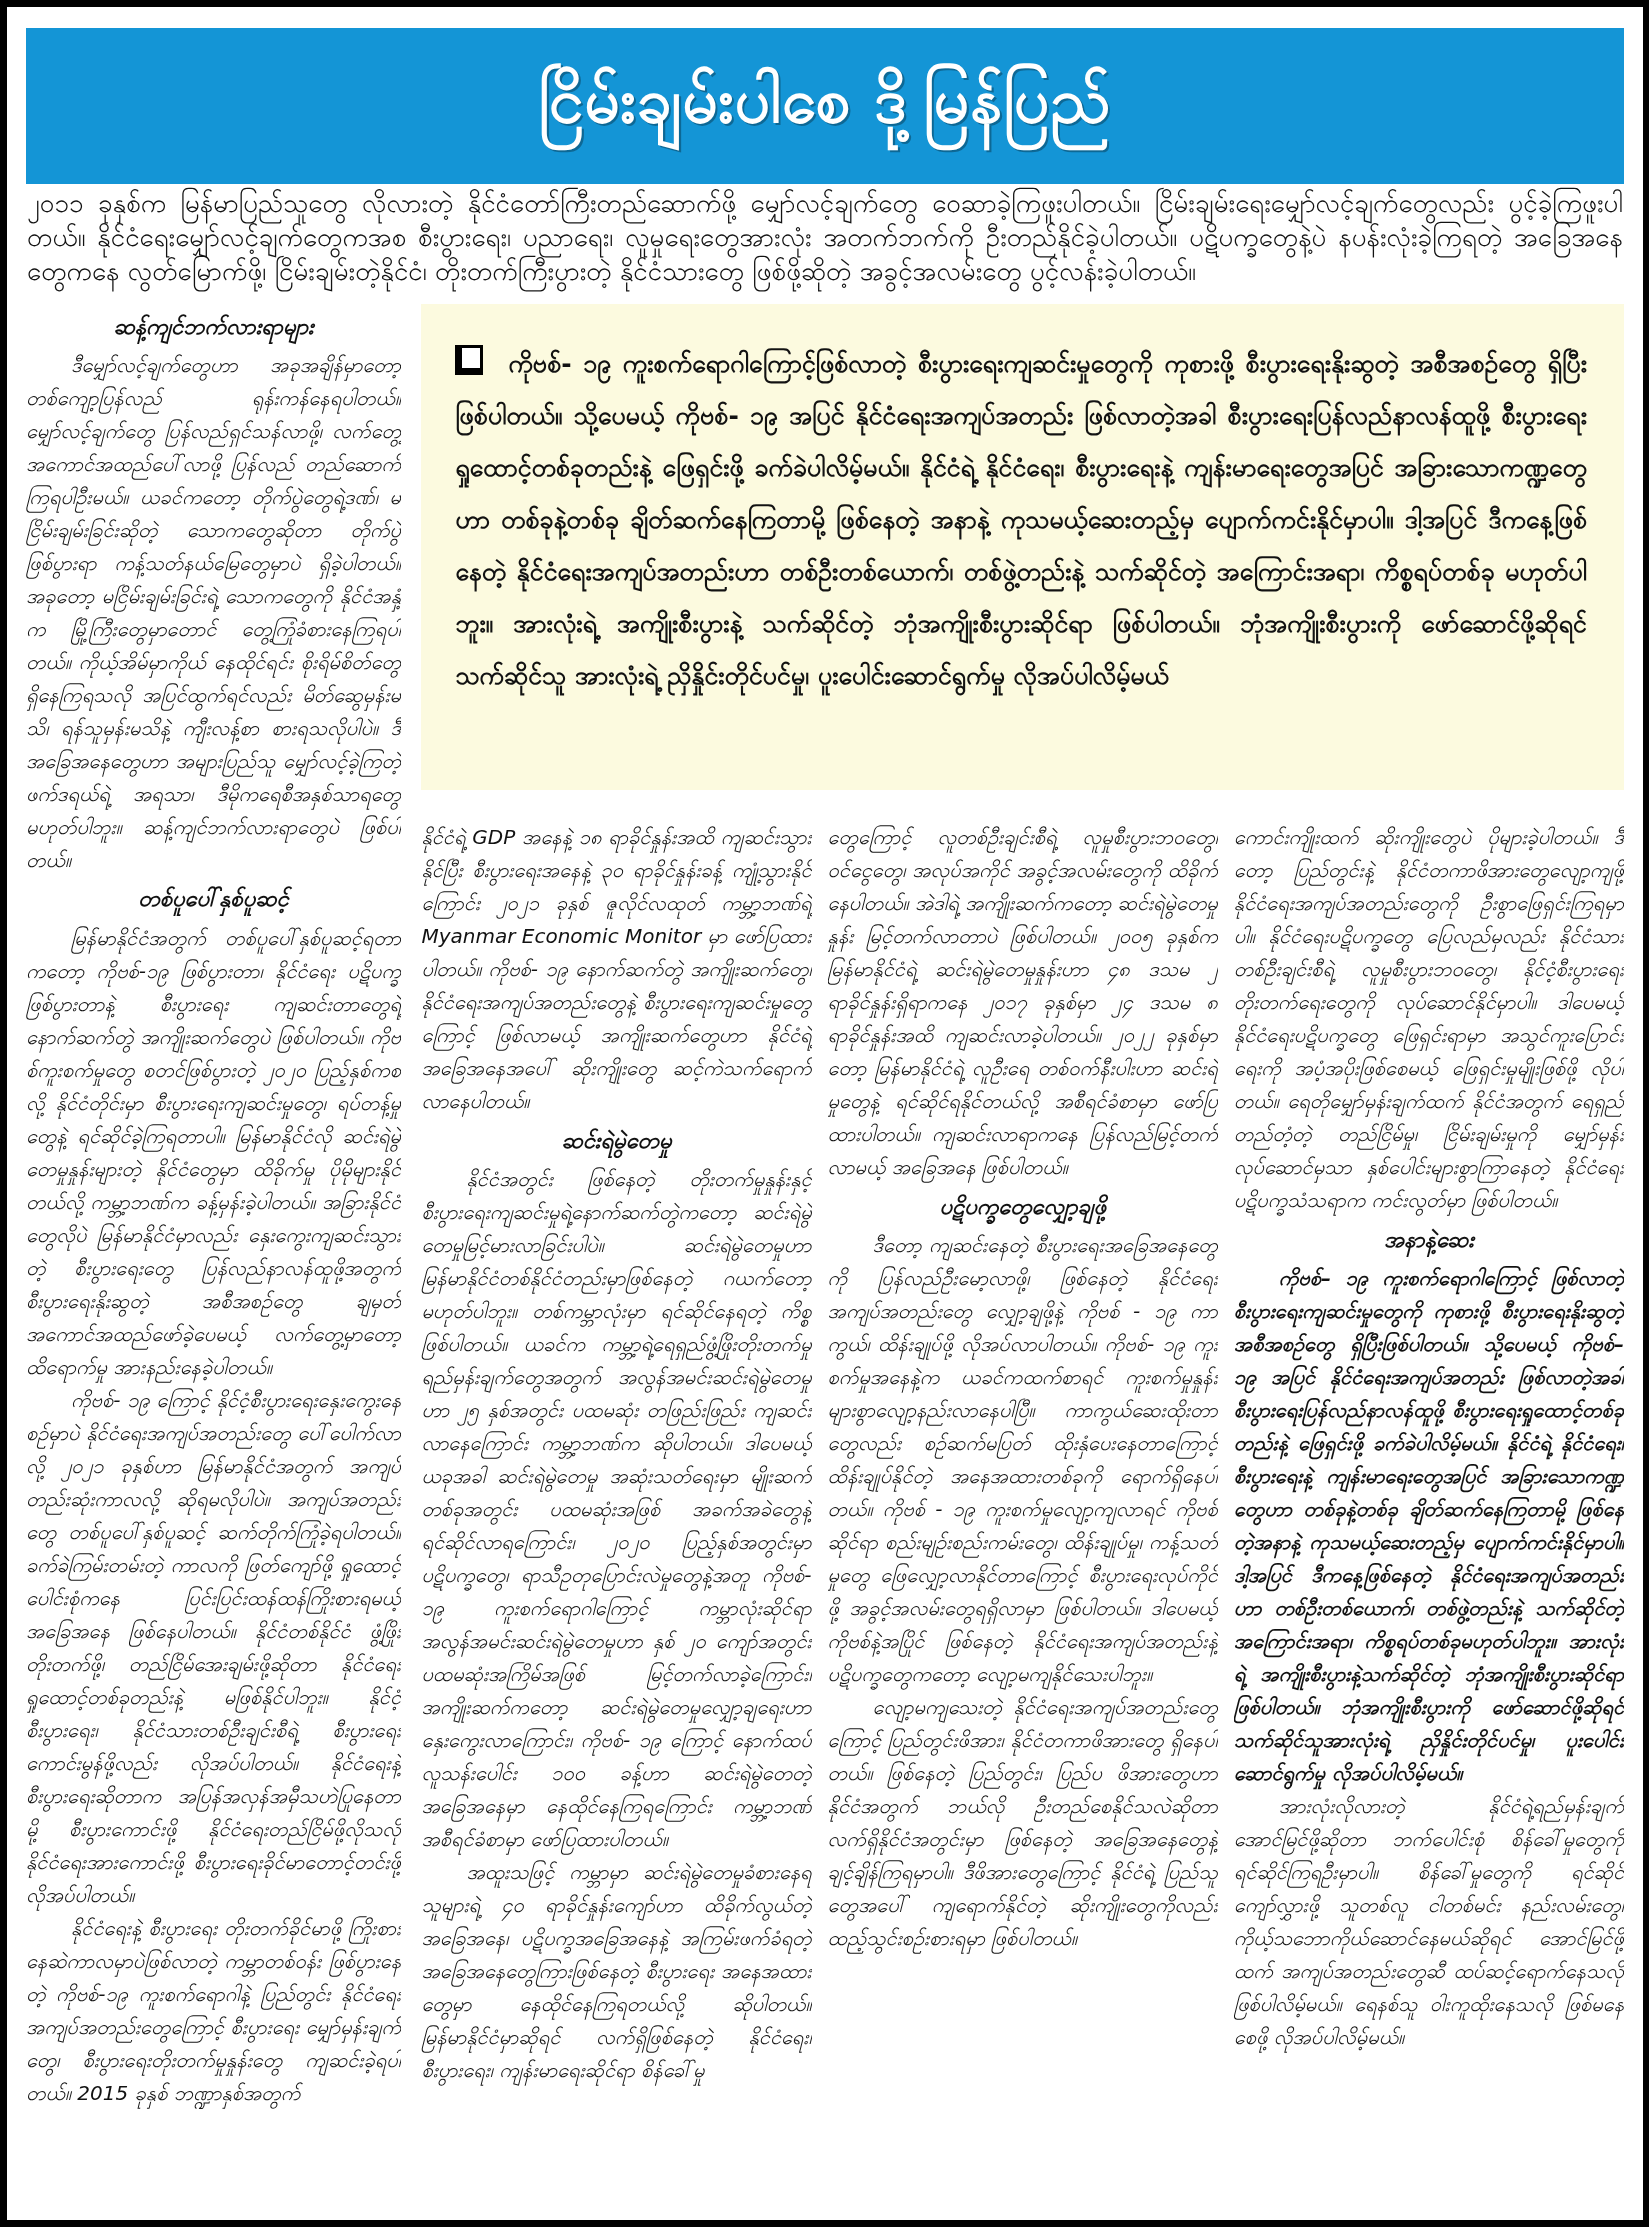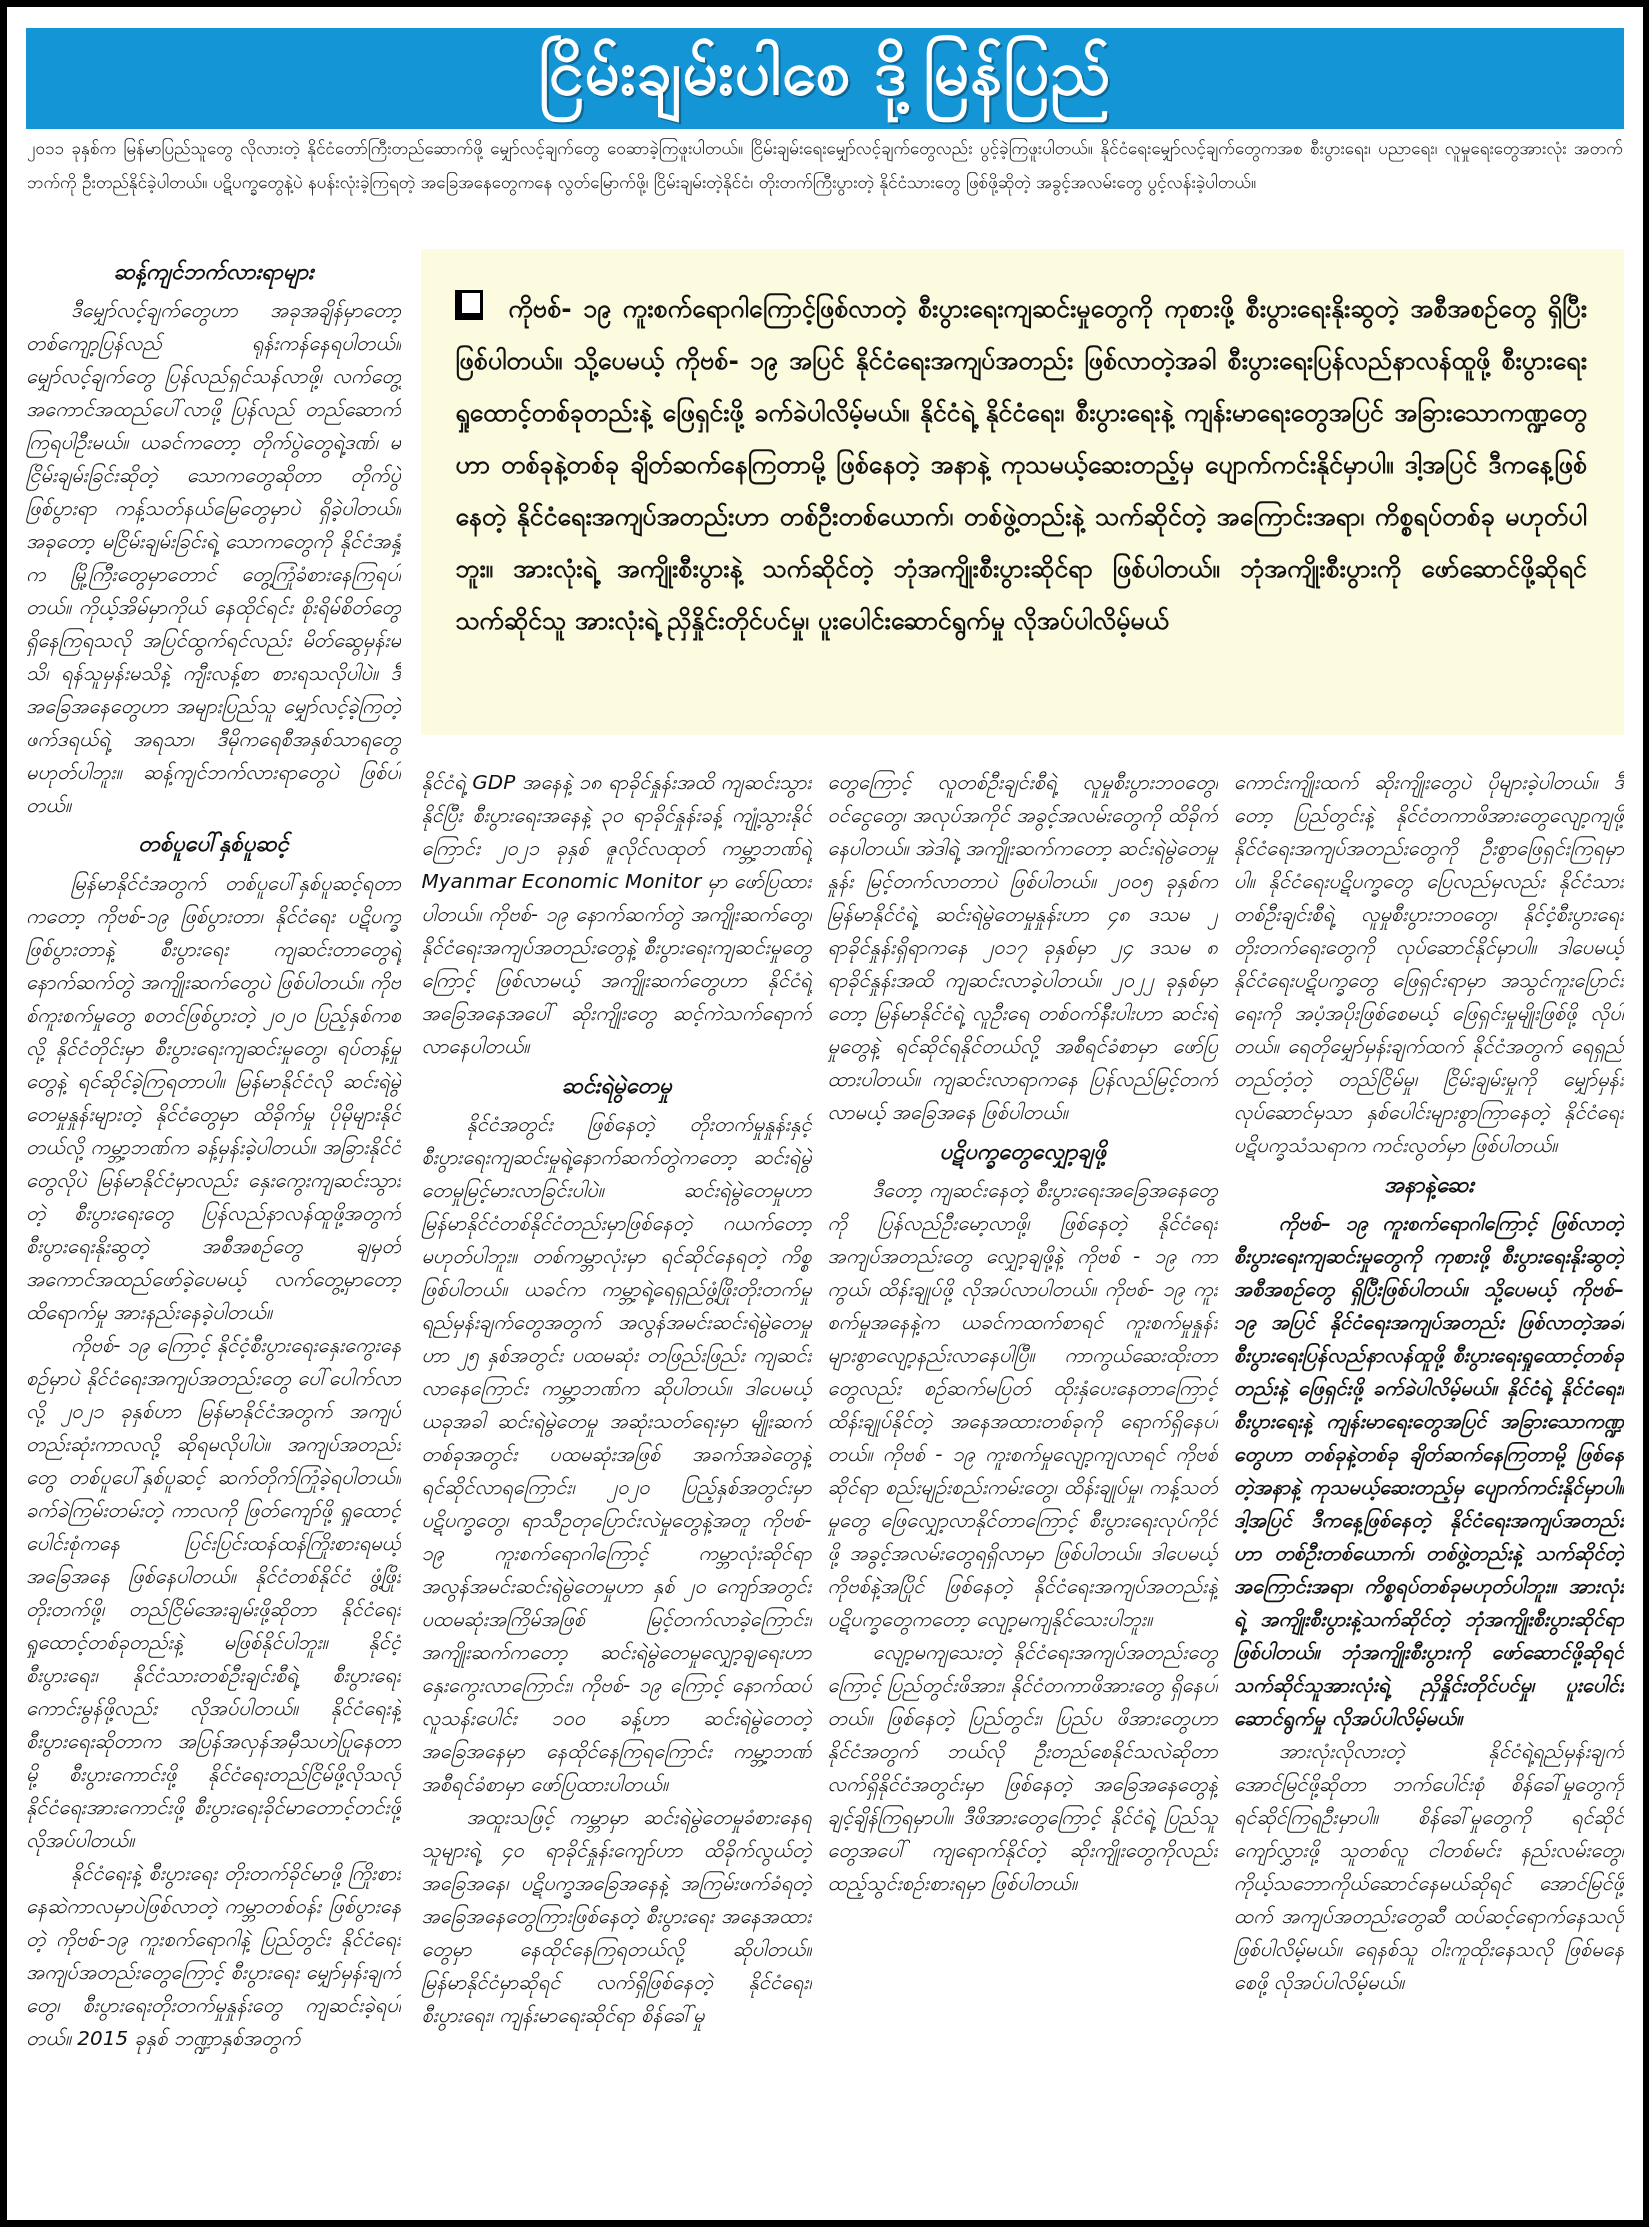--- a/index.html
+++ b/index.html
@@ -8,21 +8,21 @@
     width:1650px;height:2227px;
     background:#ffffff;
     border:7.5px solid #000;
     box-sizing:border-box;
     padding:21.4px 19px 16px 19px;
     font-family:"DejaVu Sans","Liberation Sans",sans-serif;
     color:#121212;
     overflow:hidden;
   }
   .banner{
-    height:101px;
+    height:156px;
     background:#1495d6;
     display:flex;align-items:center;justify-content:center;
   }
   .headline{
     color:#ffffff;
     font-size:62px;
     font-weight:bold;
     letter-spacing:1.1px;
     text-shadow:2.1px 2.1px 0 rgba(0,0,0,0.30);
     white-space:nowrap;
@@ -36,21 +36,21 @@
     font-size:33px;
     font-weight:bold;
     color:#111;
     white-space:nowrap;
   }
   .rule3{
     width:177px;height:14.5px;
     background:linear-gradient(#000 0 2.7px,#fff 2.7px 4.8px,#000 4.8px 9.6px,#fff 9.6px 11.8px,#000 11.8px 14.5px);
   }
   .intro{
-    font-size:17px;
+    font-size:26px;
     line-height:34px;
     text-align:justify;
     margin:2.1px 1.1px 10.7px 1.1px;
     height:107px;
     overflow:hidden;
   }
   .content{
     display:flex;
     gap:20.4px;
     height:1859px;

